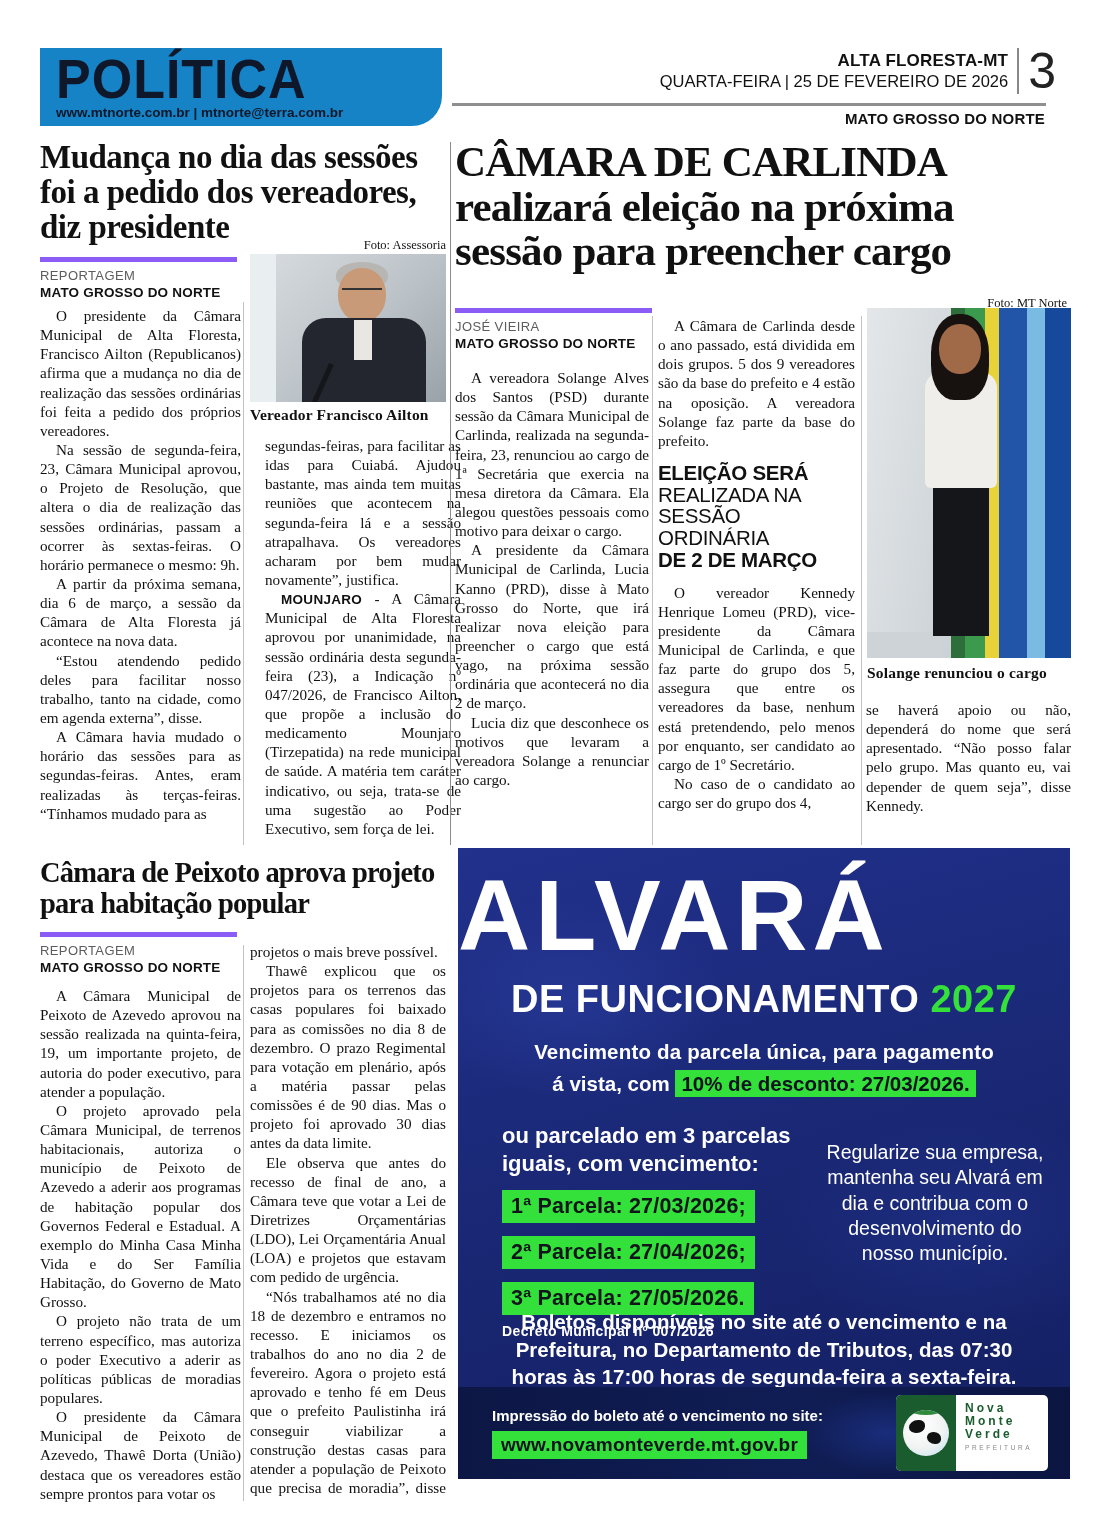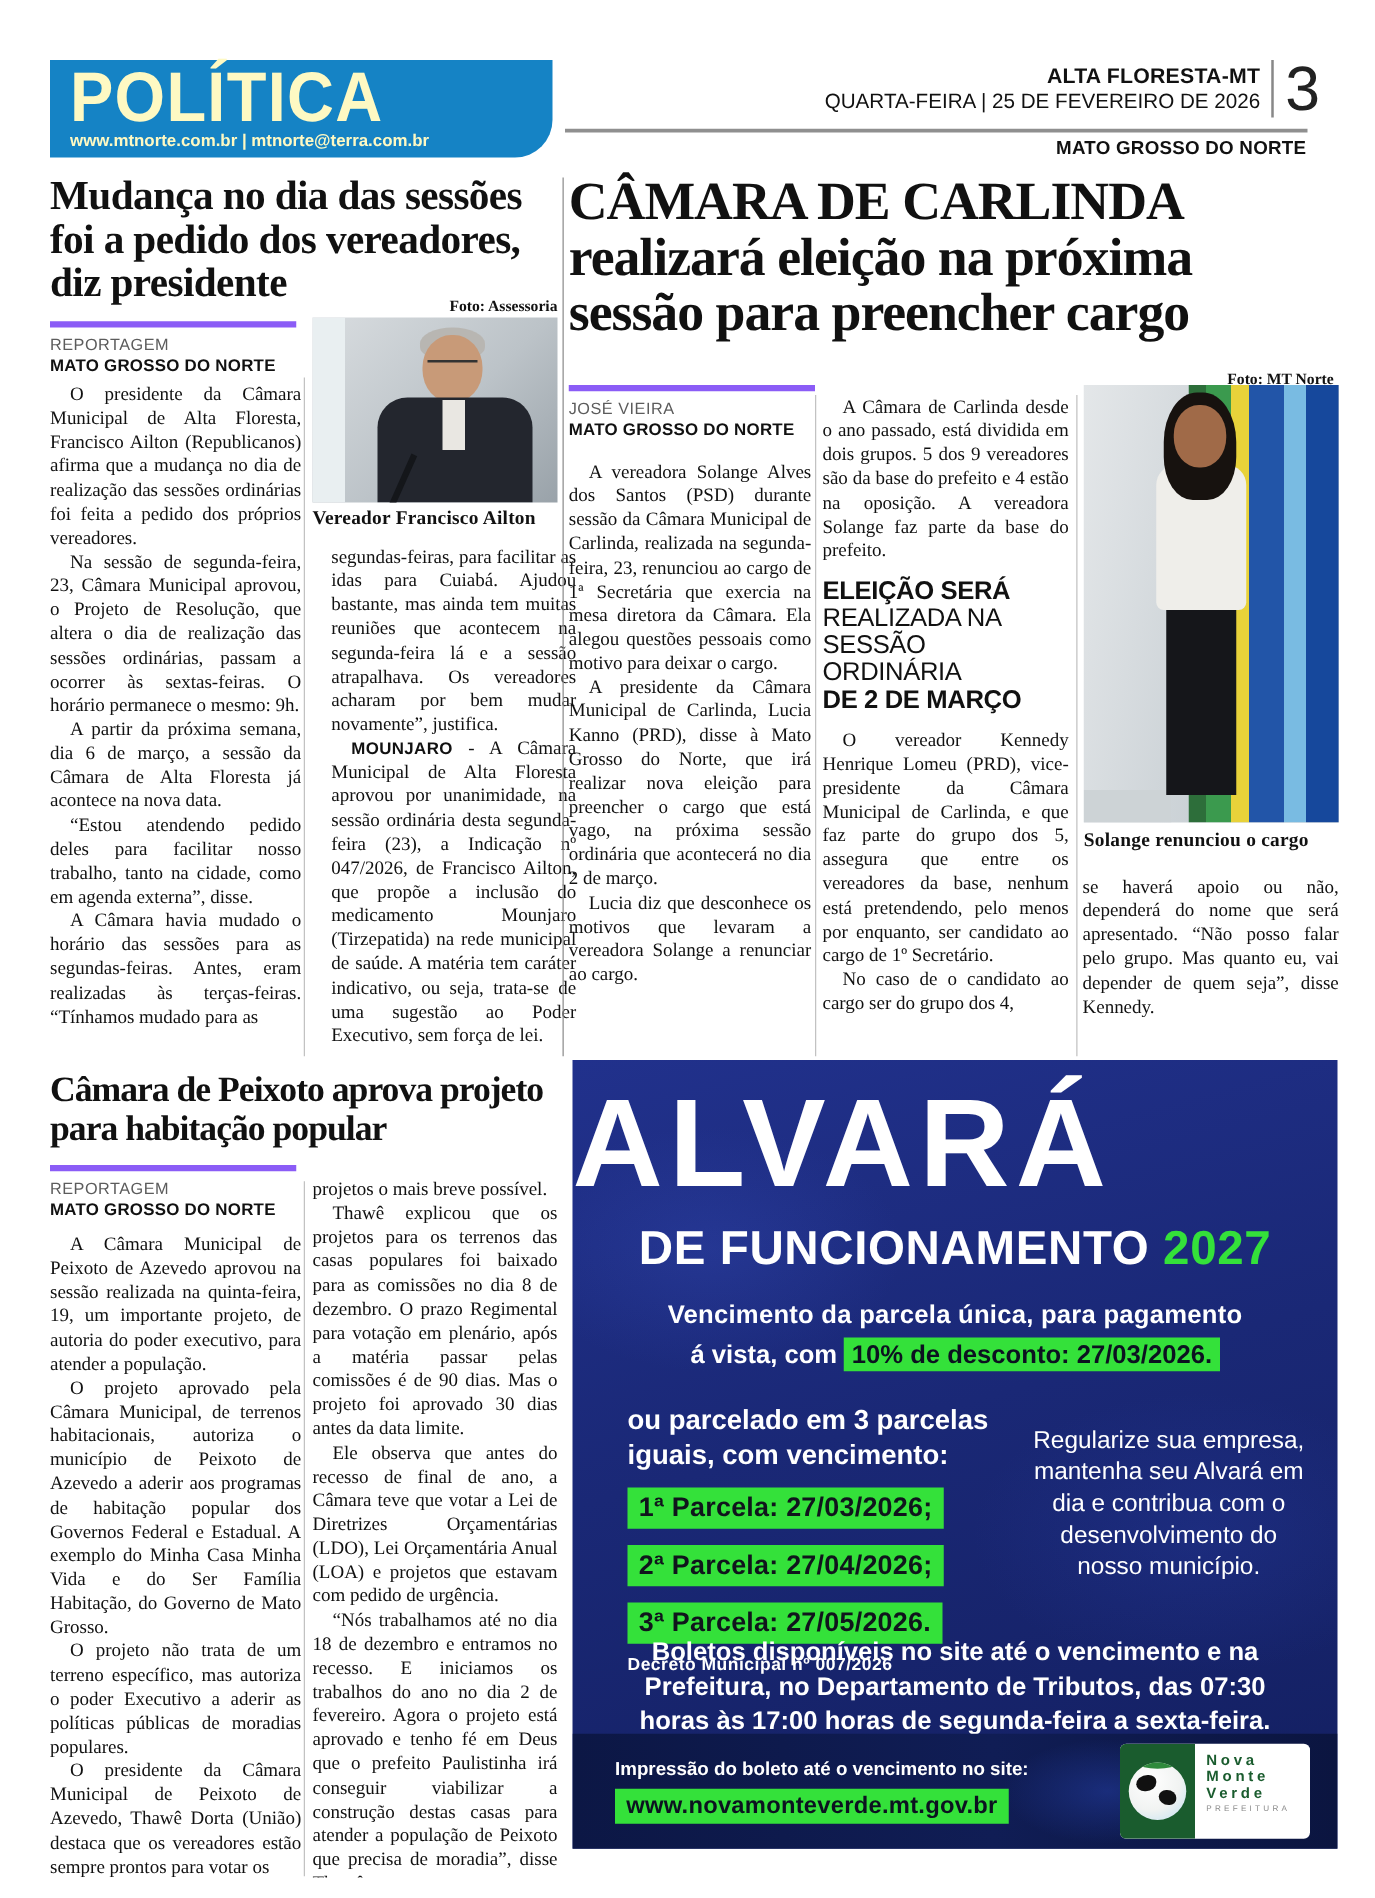--- a/index.html
+++ b/index.html
@@ -4,21 +4,21 @@
 <style>
   * { box-sizing: border-box; }
   html,body { margin:0; padding:0; background:#ffffff; }
   #page {
     position:relative; width:1100px; height:1518px; background:#fff;
     font-family:"Liberation Serif", serif; color:#111; overflow:hidden;
   }
 
   
   .banner{ position:absolute; left:40px; top:48px; width:402px; height:78px;
-    background:#1583c5; border-radius:0 0 30px 0; color:#fef9c3; }
+    background:#1583c5; border-radius:0 0 30px 0; color:#0f172a; }
   .banner-title{ font-family:"Liberation Sans",sans-serif; font-weight:bold;
     font-size:52px; line-height:1; letter-spacing:1px; padding:2px 0 0 16px;
     transform:scaleY(1.08); transform-origin:top left; }
   .banner-url{ position:absolute; left:16px; bottom:6px;
     font-family:"Liberation Sans",sans-serif; font-weight:bold; font-size:13.5px; }
   .header-right{ position:absolute; top:46px; right:44px; display:flex;
     align-items:center; gap:9px; font-family:"Liberation Sans",sans-serif; }
   .hr-lines{ text-align:right; }
   .hr-loc{ font-weight:bold; font-size:17px; letter-spacing:0.2px; }
   .hr-date{ font-size:16.5px; margin-top:1px; }
@@ -32,21 +32,21 @@
 
   
   .byline-block{ border-top:5px solid #8b5cf6; width:197px; padding-top:6px; }
   .kicker{ font-family:"Liberation Sans",sans-serif; font-size:13px; color:#5c5c5c;
     letter-spacing:0.4px; }
   .byline{ font-family:"Liberation Sans",sans-serif; font-size:13.5px;
     font-weight:bold; letter-spacing:0.2px; margin-top:2px; }
   .col{ font-size:15.2px; line-height:1.26; text-align:justify; overflow:hidden; }
   .col p{ margin:0; text-indent:16px; }
   .col p.noindent{ text-indent:0; }
-  .photo-credit{ font-weight:bold; font-size:12.5px; text-align:right; }
+  .photo-credit{ font-weight:normal; font-size:12.5px; text-align:right; }
   .caption{ font-weight:bold; font-size:15.5px; letter-spacing:0.2px; }
   .vline{ position:absolute; width:1px; background:#c2c2c2; }
   .vline.dark{ background:#8d8d8d; }
 
   
   .art1{ position:absolute; left:40px; top:140px; width:406px; }
   .art1 .headline{ font-size:33px; font-weight:bold; line-height:1.06;
     letter-spacing:-0.5px; margin:0; }
   .art1 .byline-block{ margin-top:12px; }
   .credit1{ position:absolute; left:210px; top:98px; width:196px; }

